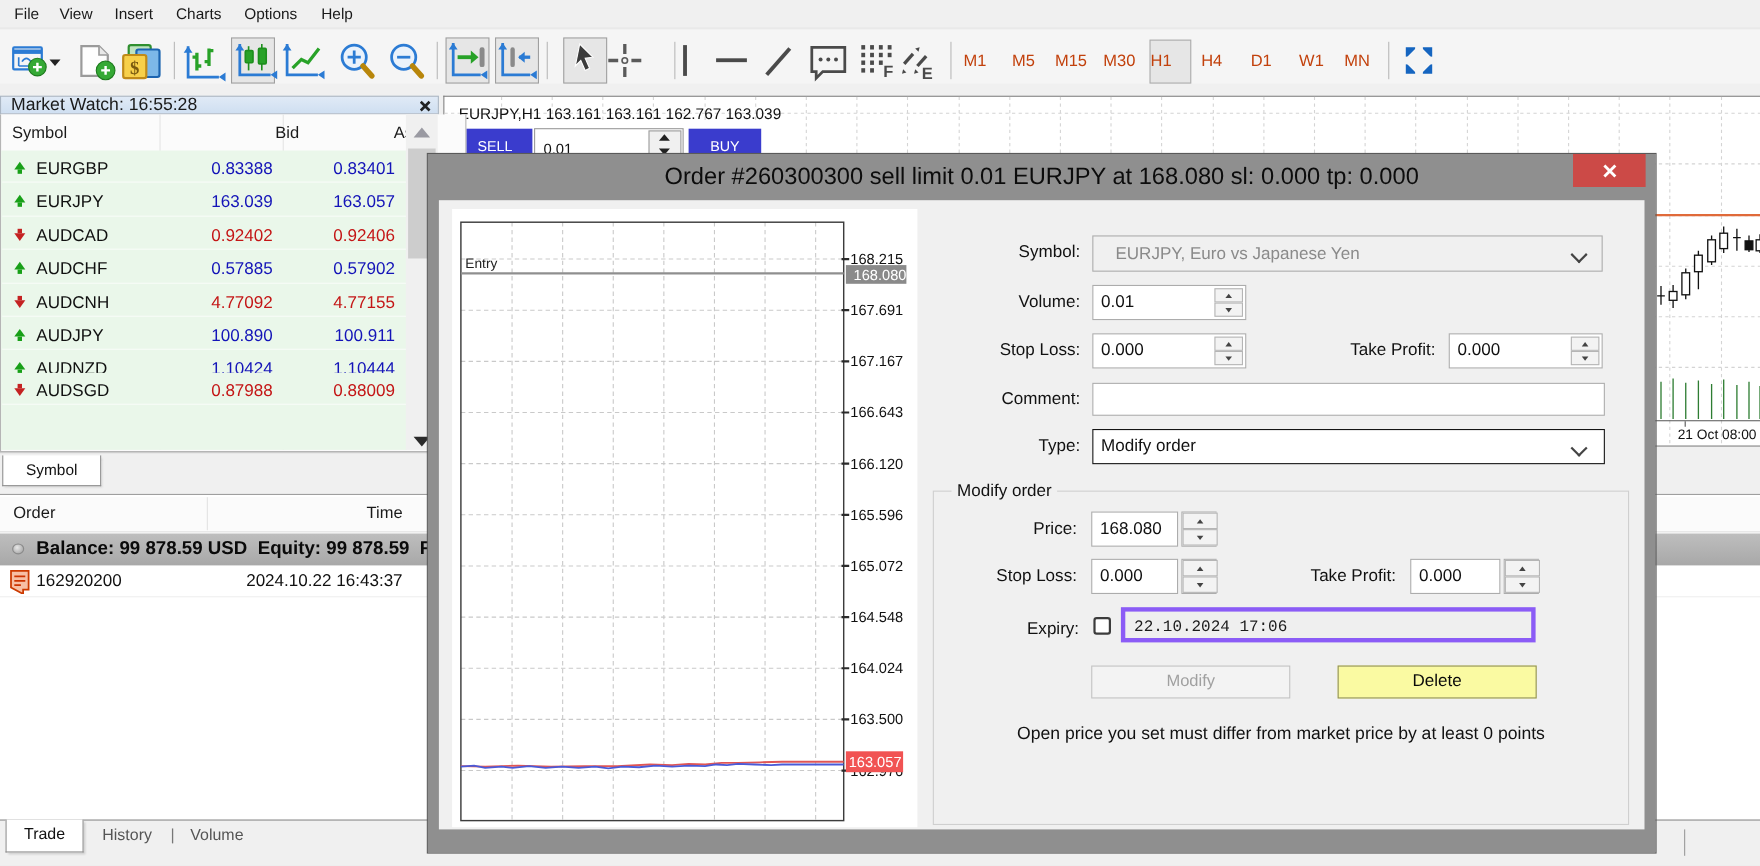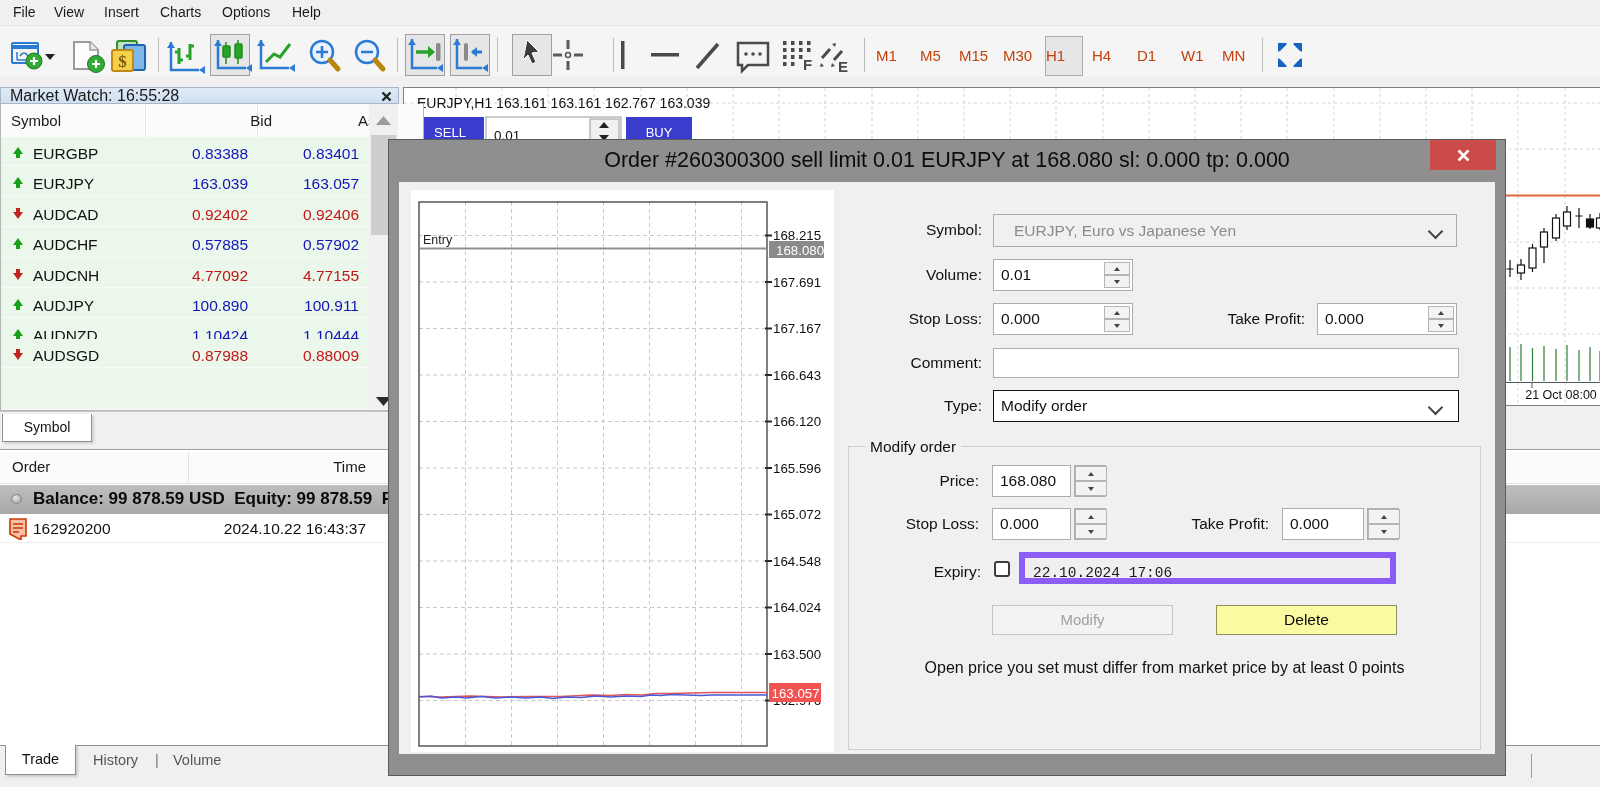--- a/index.html
+++ b/index.html
@@ -487,19 +487,19 @@
             <div class="spin-up" style="width:32px;">
               <div class="tri-up"></div>
             </div>
             <div class="spin-dn" style="width:32px;">
               <div class="tri-dn"></div>
             </div>
           </div>
       </div>
       <div class="flabel" style="left:462px; top:380px; width:120px;">Expiry:</div>
       <div style="position:absolute; left:595px; top:379px; width:16px; height:16px; background:#fff; border:2px solid #3c3c3c; border-radius:3px;"></div>
-      <div class="field" style="left:620px; top:370px; width:377px; height:32px; background:#efefef; border:6px solid #8b5cf6; line-height:30px; padding-left:8px; font-family:'Liberation Mono',monospace; font-size:14.5px; color:#1a1a1a;">22.10.2024 17:06</div>
+      <div class="field" style="left:620px; top:370px; width:377px; height:32px; background:#efefef; border:4px solid #8b5cf6; line-height:30px; padding-left:8px; font-family:'Liberation Mono',monospace; font-size:14.5px; color:#1a1a1a;">22.10.2024 17:06</div>
       <div style="position:absolute; left:593px; top:423px; width:181px; height:30px; background:#f3f3f3; border:1px solid #c2c2c2; font-size:15px; color:#a0a0a0; text-align:center; line-height:28px;">Modify</div>
       <div style="position:absolute; left:817px; top:423px; width:181px; height:30px; background:#fafaa2; border:1px solid #8f8f5a; font-size:15.5px; color:#0a0a0a; text-align:center; line-height:28px;">Delete</div>
       <div style="position:absolute; left:449px; top:477px; width:633px; height:20px; font-size:16px; color:#111; text-align:center;">Open price you set must differ from market price by at least 0 points</div>
     </div>
   </div>
 </div>
 
 </body></html>

